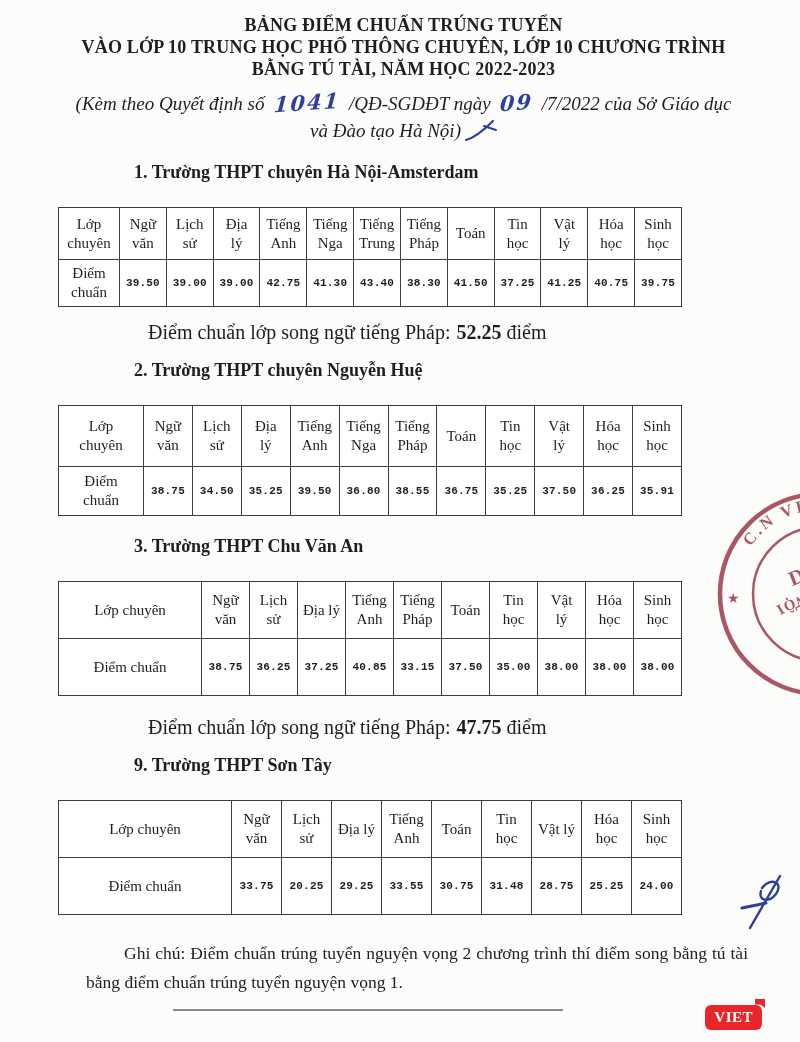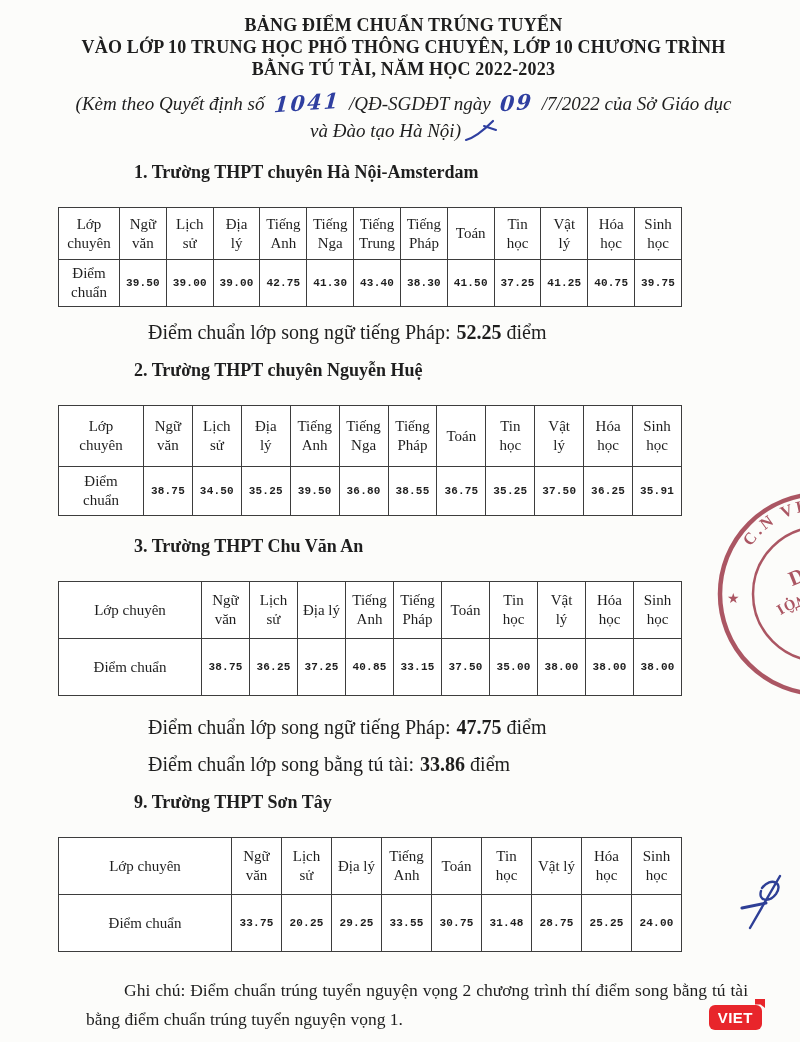--- a/index.html
+++ b/index.html
@@ -46,21 +46,21 @@
   .t4 th{height:57px;} .t4 td{height:57px;}
   .note{font-size:20px;margin:14px 0 0 90px;}
   .note b{margin-left:6px;}
   .footer-note{
     width:662px;margin:24px 0 0 28px;font-size:17.5px;line-height:29px;
     text-align:justify;text-indent:38px;
   }
   .divider{width:390px;height:2px;background:#8a8a8a;margin:12px 0 0 115px;}
   .viet-logo{
     position:absolute;right:38px;bottom:12px;background:var(--logo-red);
-    color:#fff;font-family:Liberation Sans, sans-serif;font-weight:bold;
+    color:#fff;font-family:Liberation Serif, serif;font-weight:bold;
     font-size:15px;letter-spacing:0.5px;padding:4px 9px;border-radius:6px;text-align:right;
   }
   .viet-logo::before{
     content:"";position:absolute;top:-6px;right:-3px;width:10px;height:9px;
     background:var(--logo-red);clip-path:polygon(0 0,100% 0,100% 100%,55% 60%,0 60%);
   }
   .stamp-svg{position:absolute;left:703px;top:477px;opacity:0.85;}
   .scribble-svg{position:absolute;left:736px;top:872px;}
 </style>
 </head>
@@ -220,21 +220,20 @@
       <td class="val">33.15</td>
       <td class="val">37.50</td>
       <td class="val">35.00</td>
       <td class="val">38.00</td>
       <td class="val">38.00</td>
       <td class="val">38.00</td>
     </tr>
   </tbody>
     </table>
   <p class="note" style="margin-top:20px;"><span>Điểm chuẩn lớp song ngữ tiếng Pháp:</span><b>47.75</b><span> điểm</span></p>
-  <p class="note"><span>Điểm chuẩn lớp song bằng tú tài:</span><b>33.86</b><span> điểm</span></p>
 
   <div class="section-heading">9. Trường THPT Sơn Tây</div>
   <table class="score t4">
     <colgroup>
         <col style="width:173px">
       </colgroup>
     <tbody>
         <tr>
       <th>Lớp chuyên</th>
       <th>Ngữ

